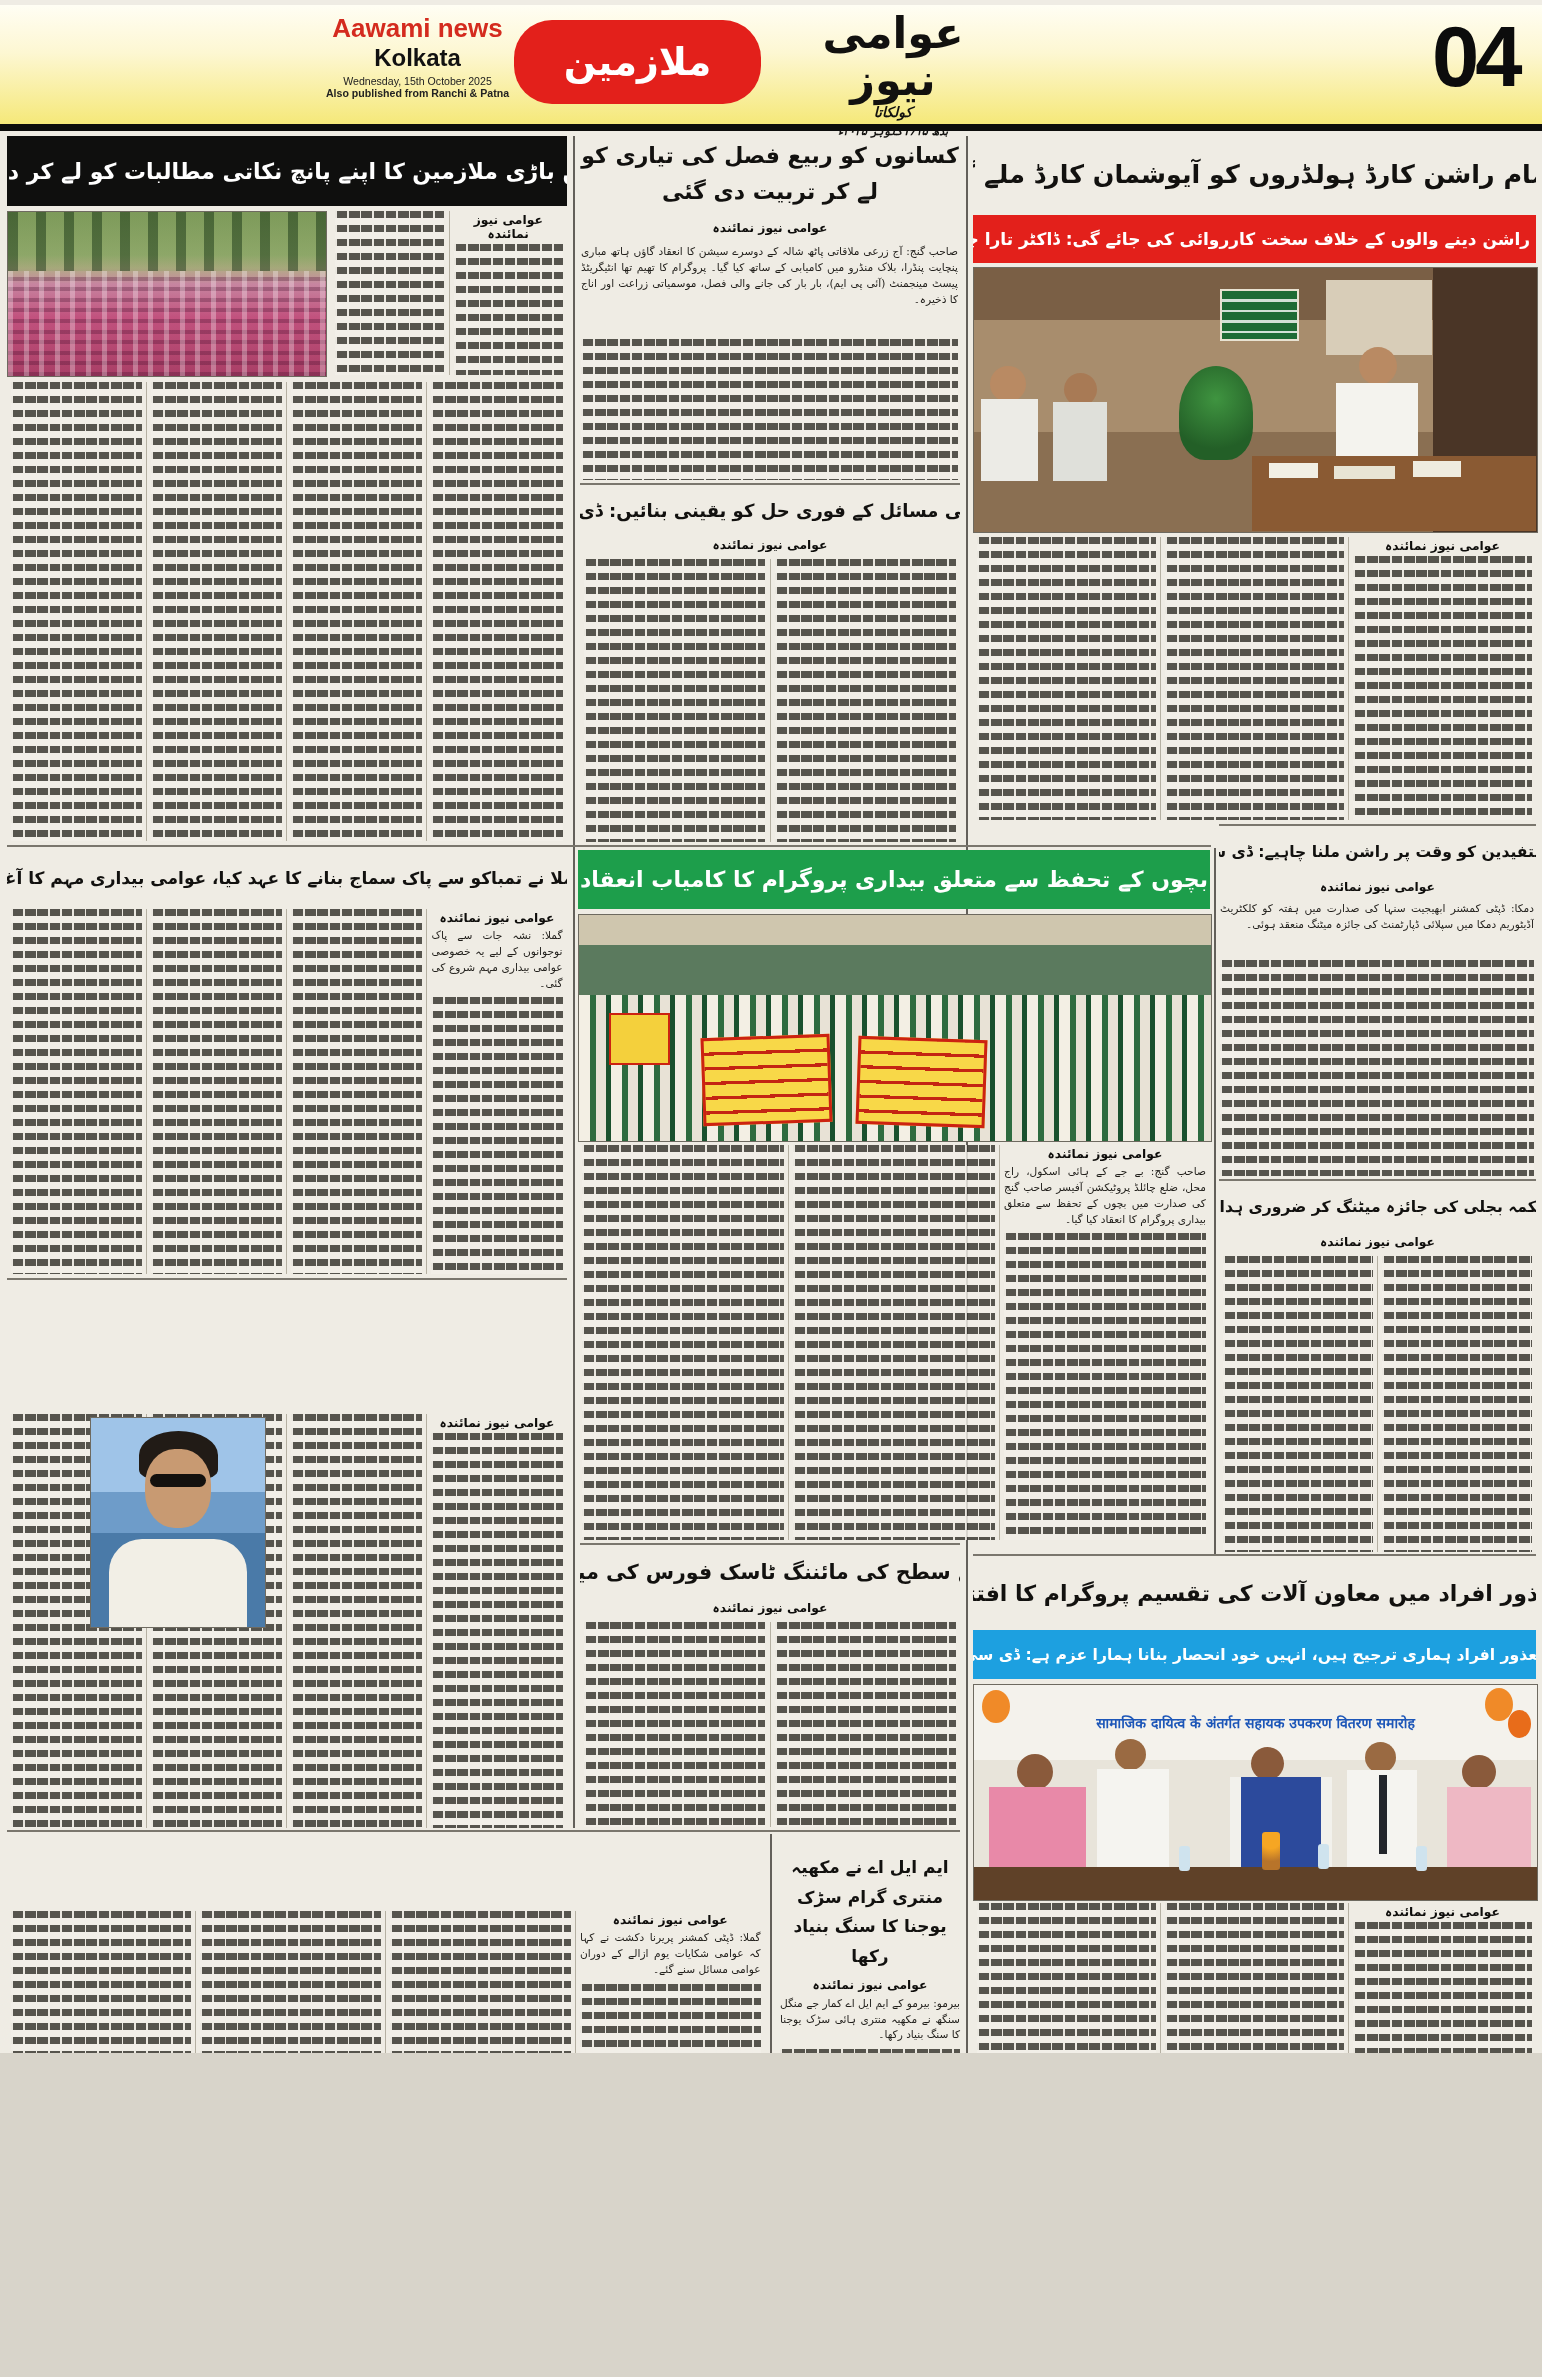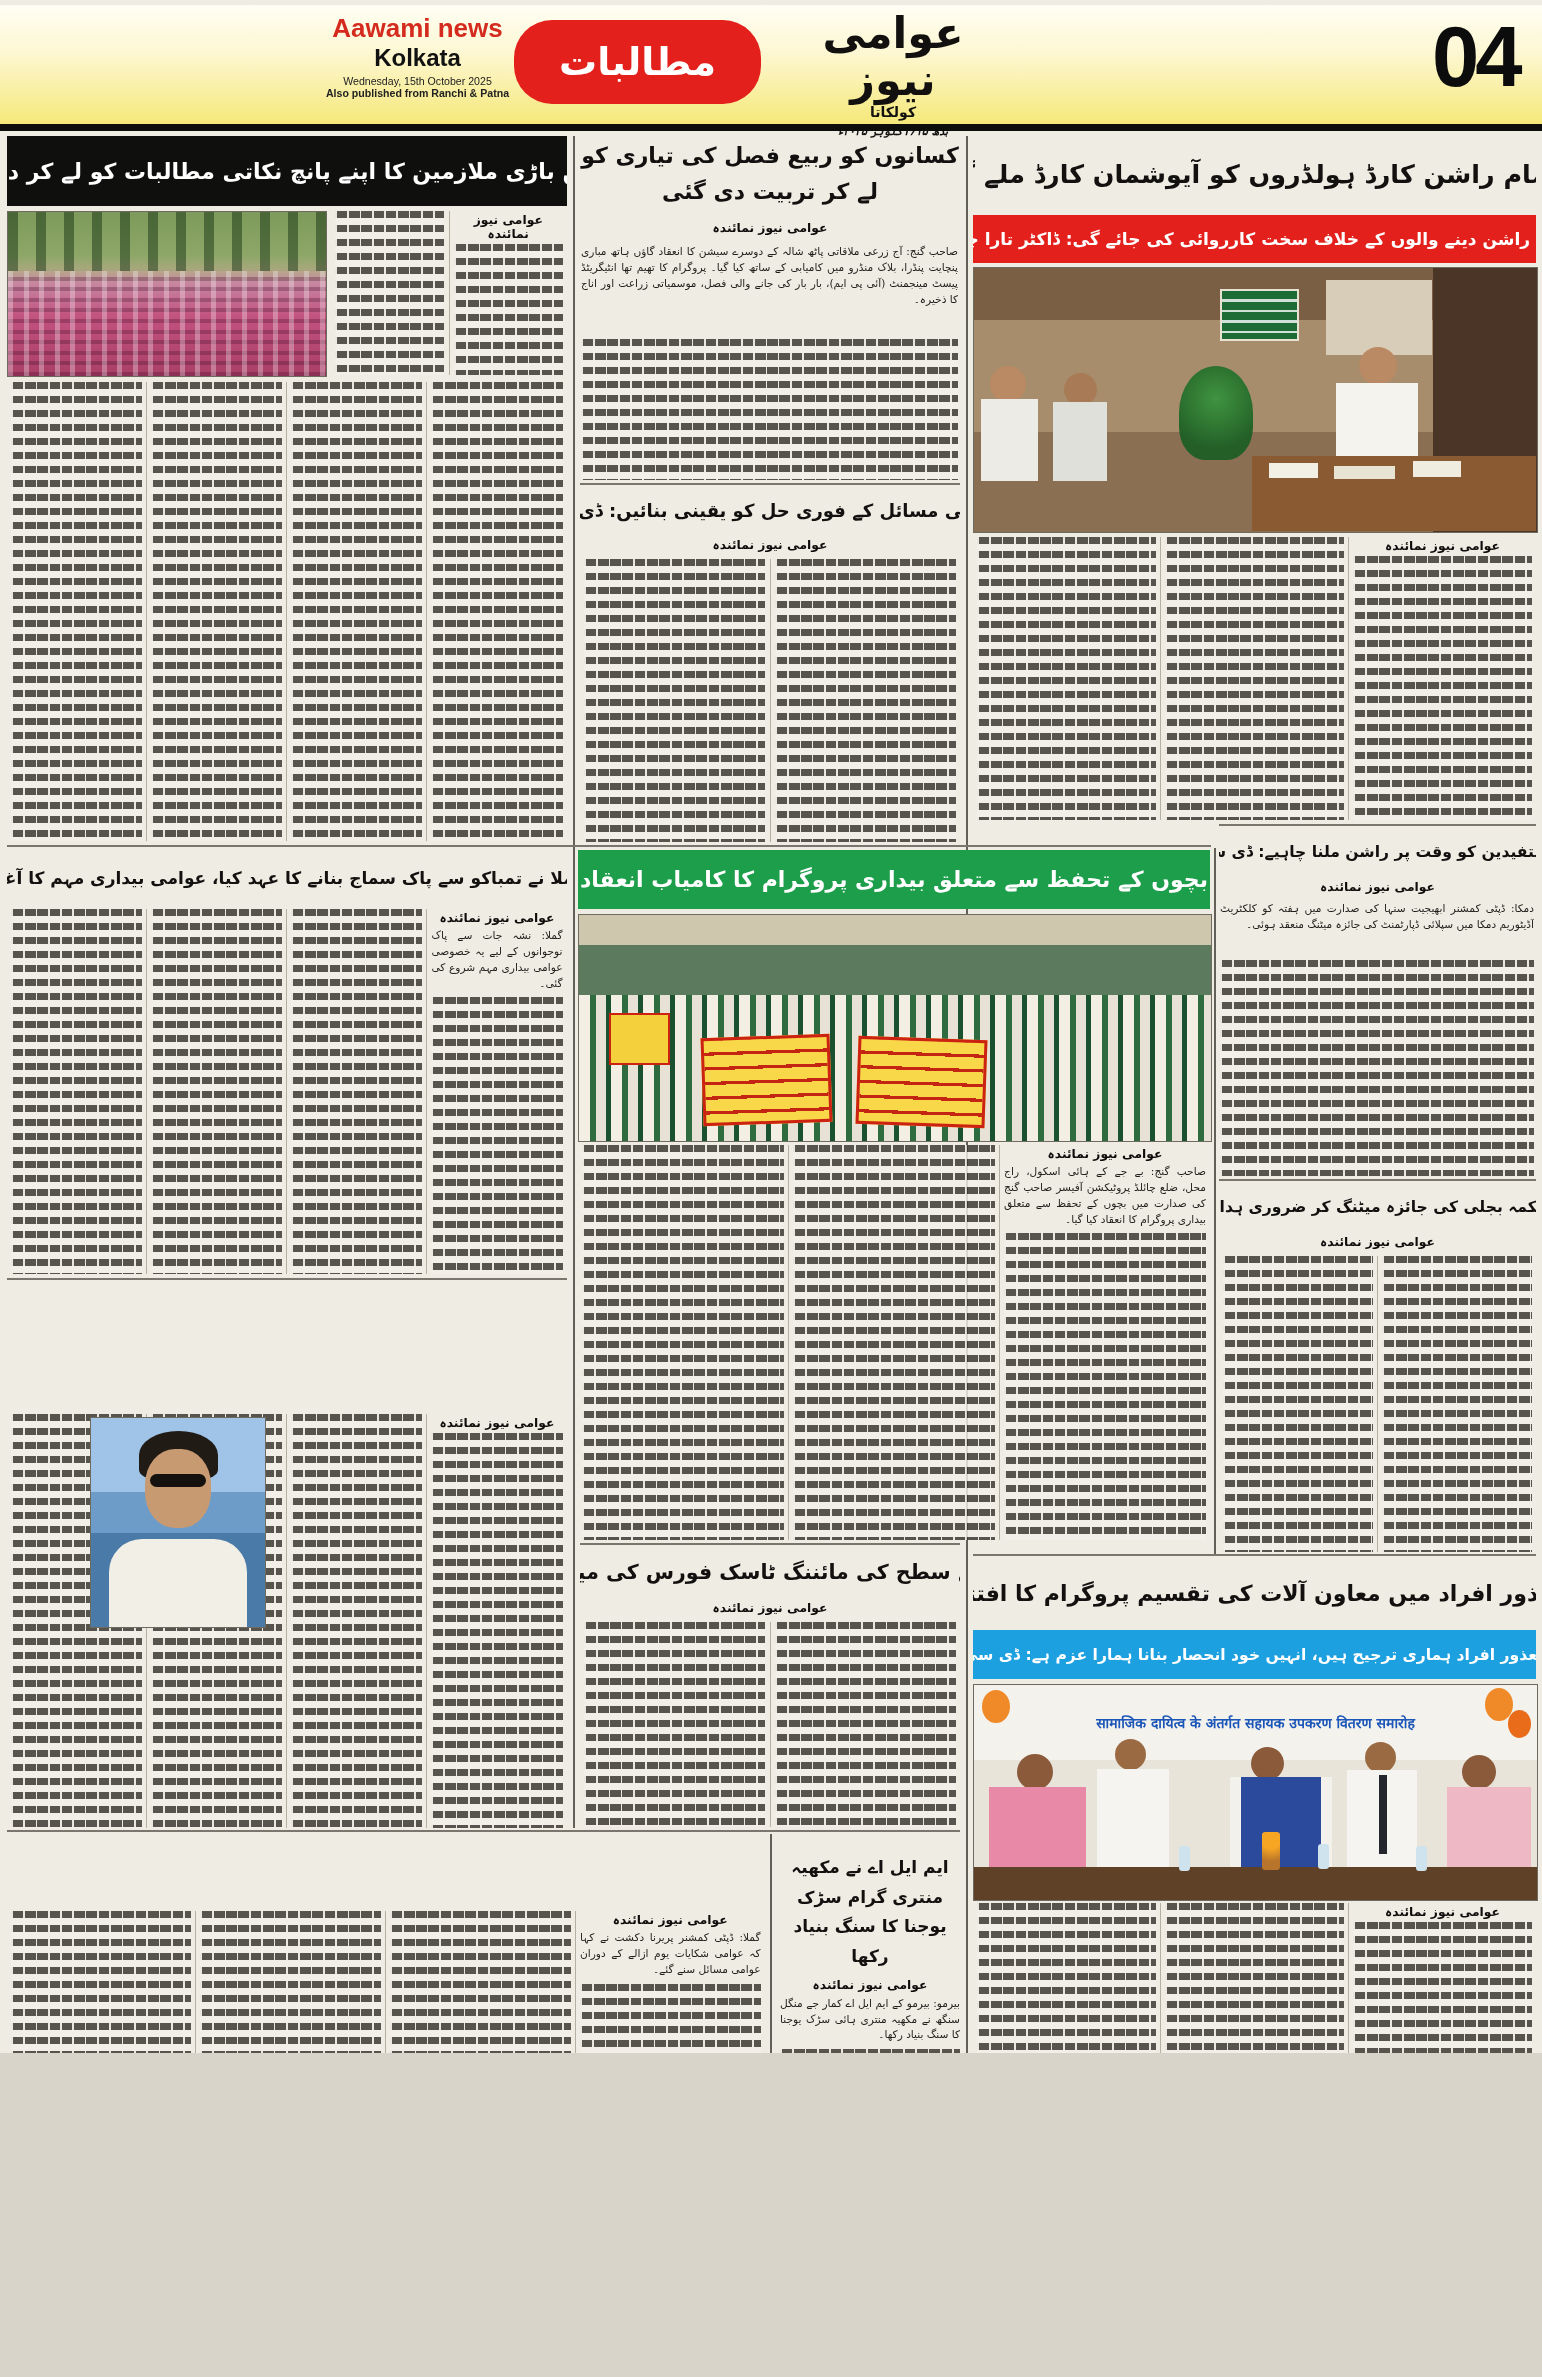--- a/index.html
+++ b/index.html
@@ -39,25 +39,25 @@
 
   <div class="abs header-band" style="left:0;top:4.9px;width:1542px;height:120px;"></div>
 
   <div class="abs" style="left:319px;top:13px;width:197px;text-align:center;">
     <div class="en-red" style="font-size:26px;">Aawami news</div>
     <div style="font-family:'Liberation Sans',sans-serif;font-weight:bold;font-size:24px;color:#111;">Kolkata</div>
     <div style="font-family:'Liberation Sans',sans-serif;font-size:10.6px;color:#222;margin-top:3.3px;">Wednesday, 15th October 2025</div>
     <div style="font-family:'Liberation Sans',sans-serif;font-weight:bold;font-size:10.6px;color:#222;">Also published from Ranchi &amp; Patna</div>
   </div>
 
-  <div class="abs badge urdu" style="left:514px;top:19.7px;width:247px;height:84px;font-size:38px;">مطالبات</div>
+  <div class="abs badge urdu" style="left:514px;top:19.7px;width:247px;height:84px;font-size:38px;">ملازمین</div>
 
   <div class="abs urdu" style="left:774px;top:9.8px;width:238px;text-align:center;">
     <div style="font-weight:bold;font-size:43px;color:#12110f;line-height:1.1;">عوامی نیوز</div>
-    <div style="font-weight:bold;font-size:14px;color:#12110f;">کولکاتا</div>
+    <div style="font-weight:bold;font-size:14px;color:#12110f;font-style:italic;">کولکاتا</div>
     <div style="font-weight:bold;font-size:11px;color:#12110f;margin-top:5px;font-style:italic;">بدھ ۱۵؍اکتوبر ۲۰۲۵ء</div>
   </div>
 
   <div class="abs" style="left:1432px;top:8.2px;width:106px;font-family:'Liberation Sans',sans-serif;font-weight:bold;font-size:85px;color:#0c0c0c;letter-spacing:-4.1px;">04</div>
 
   <div class="abs black-rule" style="left:0;top:124px;width:1542px;height:7.4px;"></div>
 
   <div class="abs vline" style="left:573px;top:136px;height:1692px;"></div>
   <div class="abs vline" style="left:966px;top:136px;height:2237px;"></div>
   <div class="abs vline" style="left:1214px;top:848px;height:708px;"></div>

